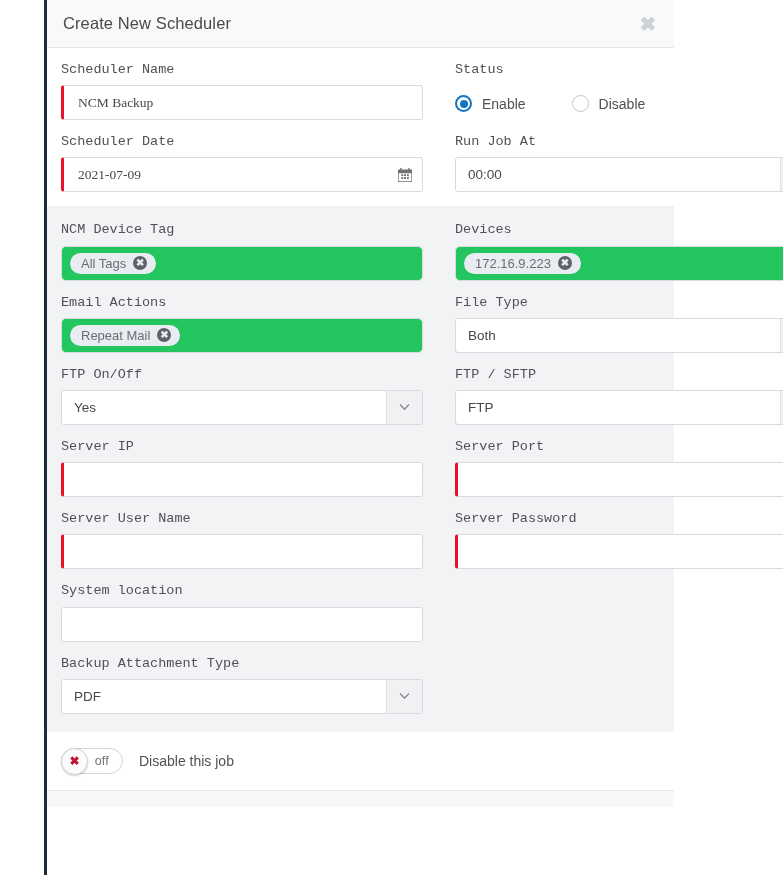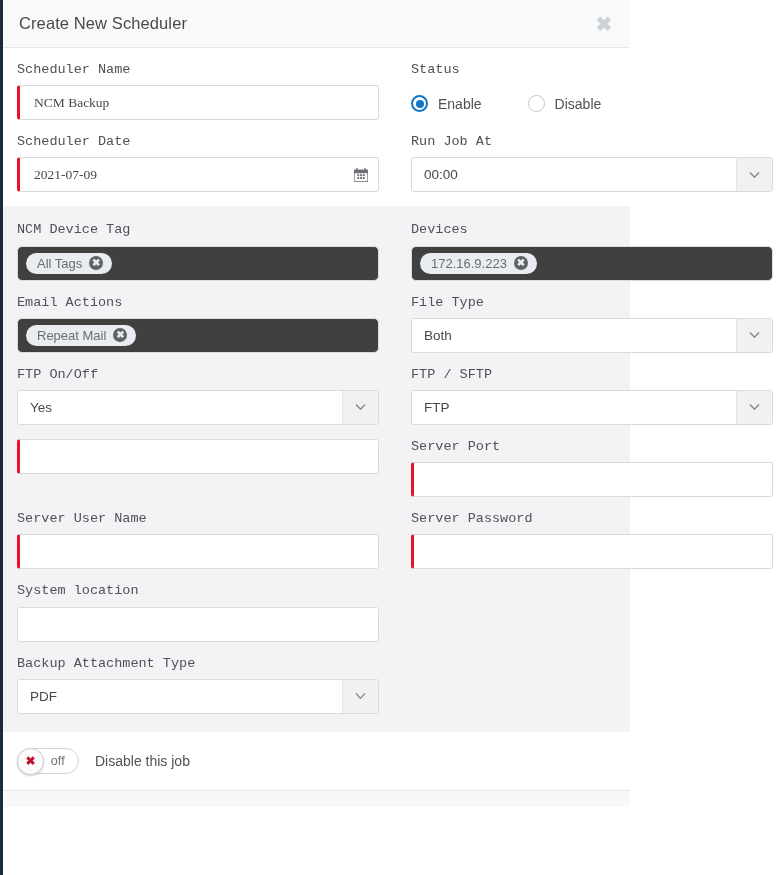--- a/index.html
+++ b/index.html
@@ -11,20 +11,21 @@
     font-family: "Liberation Sans", sans-serif;
     overflow: hidden;
   }
 
   #app {
     position: relative;
     width: 630px;
     height: 875px;
     background: #ffffff;
     border-left: 3px solid #1b2a3d;
+    margin-left: 44px;
   }
 
   
   .modal-header {
     position: relative;
     height: 48px;
     background: #f8f9fa;
     border-bottom: 1px solid #e6e7e9;
     display: flex;
     align-items: center;
@@ -152,21 +153,21 @@
     cursor: pointer;
   }
   .chev { width: 11px; height: 8px; color: #8b8d91; }
 
   
   .chipbox {
     width: 100%;
     min-height: 35px;
     border: 1px solid #d8dade;
     border-radius: 5px;
-    background: #404040;
+    background: #22c55e;
     display: flex;
     align-items: center;
     padding: 0 8px;
     gap: 6px;
   }
   .chip {
     display: inline-flex;
     align-items: center;
     gap: 7px;
     background: #e9edf2;
@@ -400,20 +401,21 @@
             <svg class="chev" viewBox="0 0 11 8" fill="none" stroke="currentColor" stroke-width="1.5">
               <path d="M1 1.6 L5.5 6.2 L10 1.6"></path>
             </svg>
           </span>
         </div>
       </div>
     </div>
 
     <div class="row">
       <div class="col">
+        <label class="field-label">Server IP</label>
         <input class="input required" type="text" value="" style="">
       </div>
       <div class="col">
         <label class="field-label">Server Port</label>
         <input class="input required" type="text" value="" style="">
       </div>
     </div>
 
     <div class="row">
       <div class="col">

